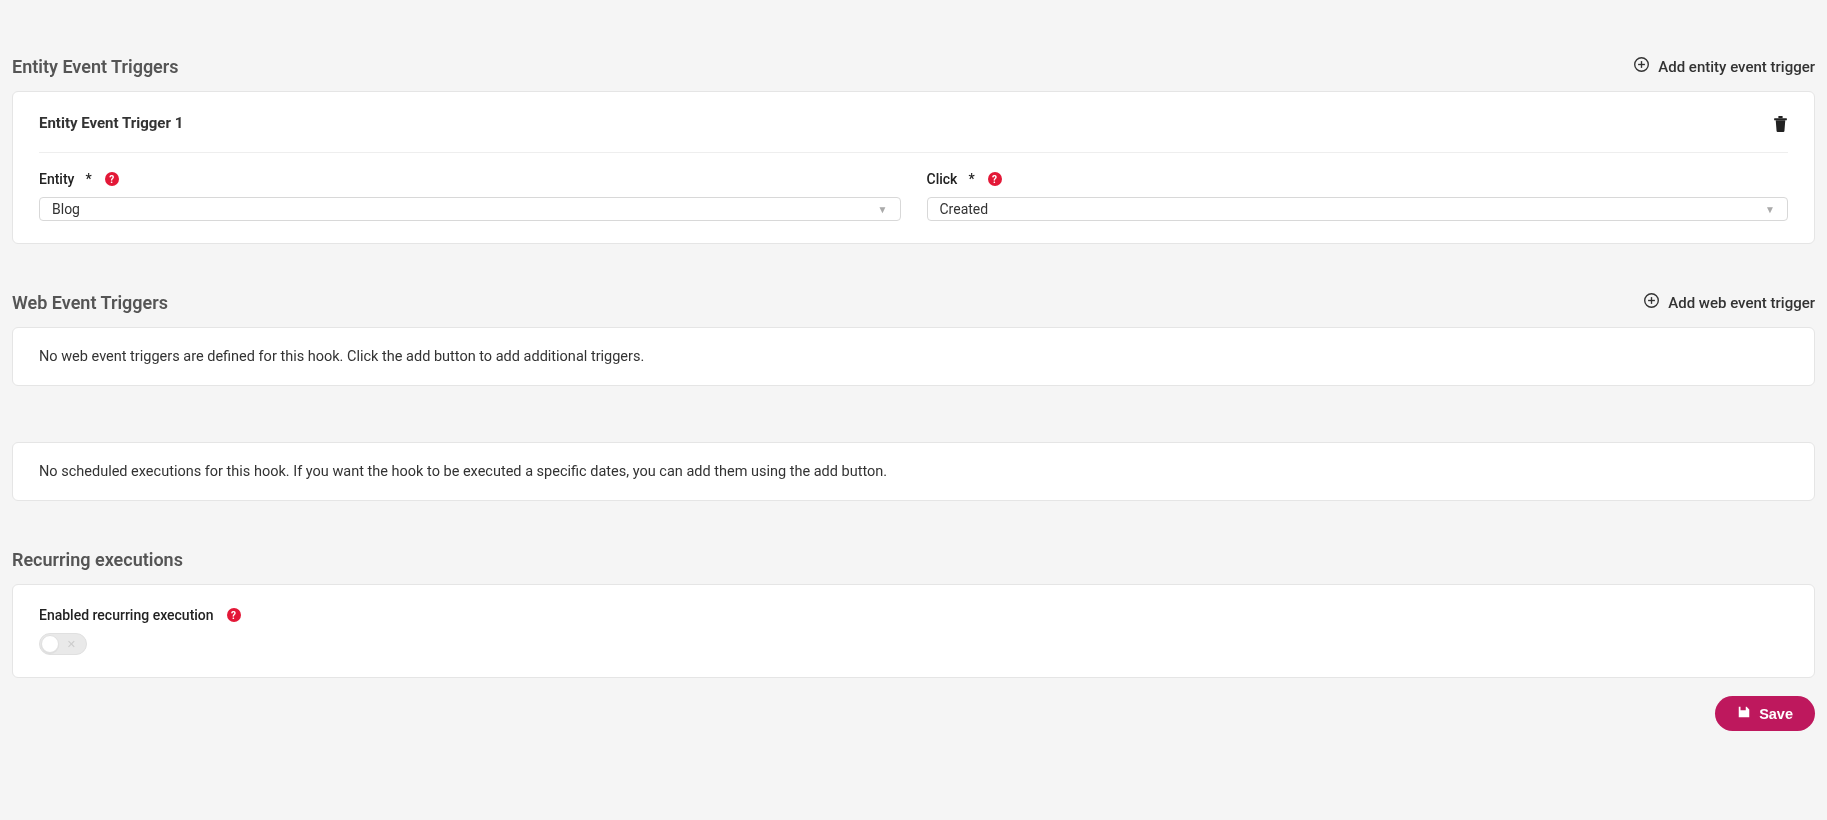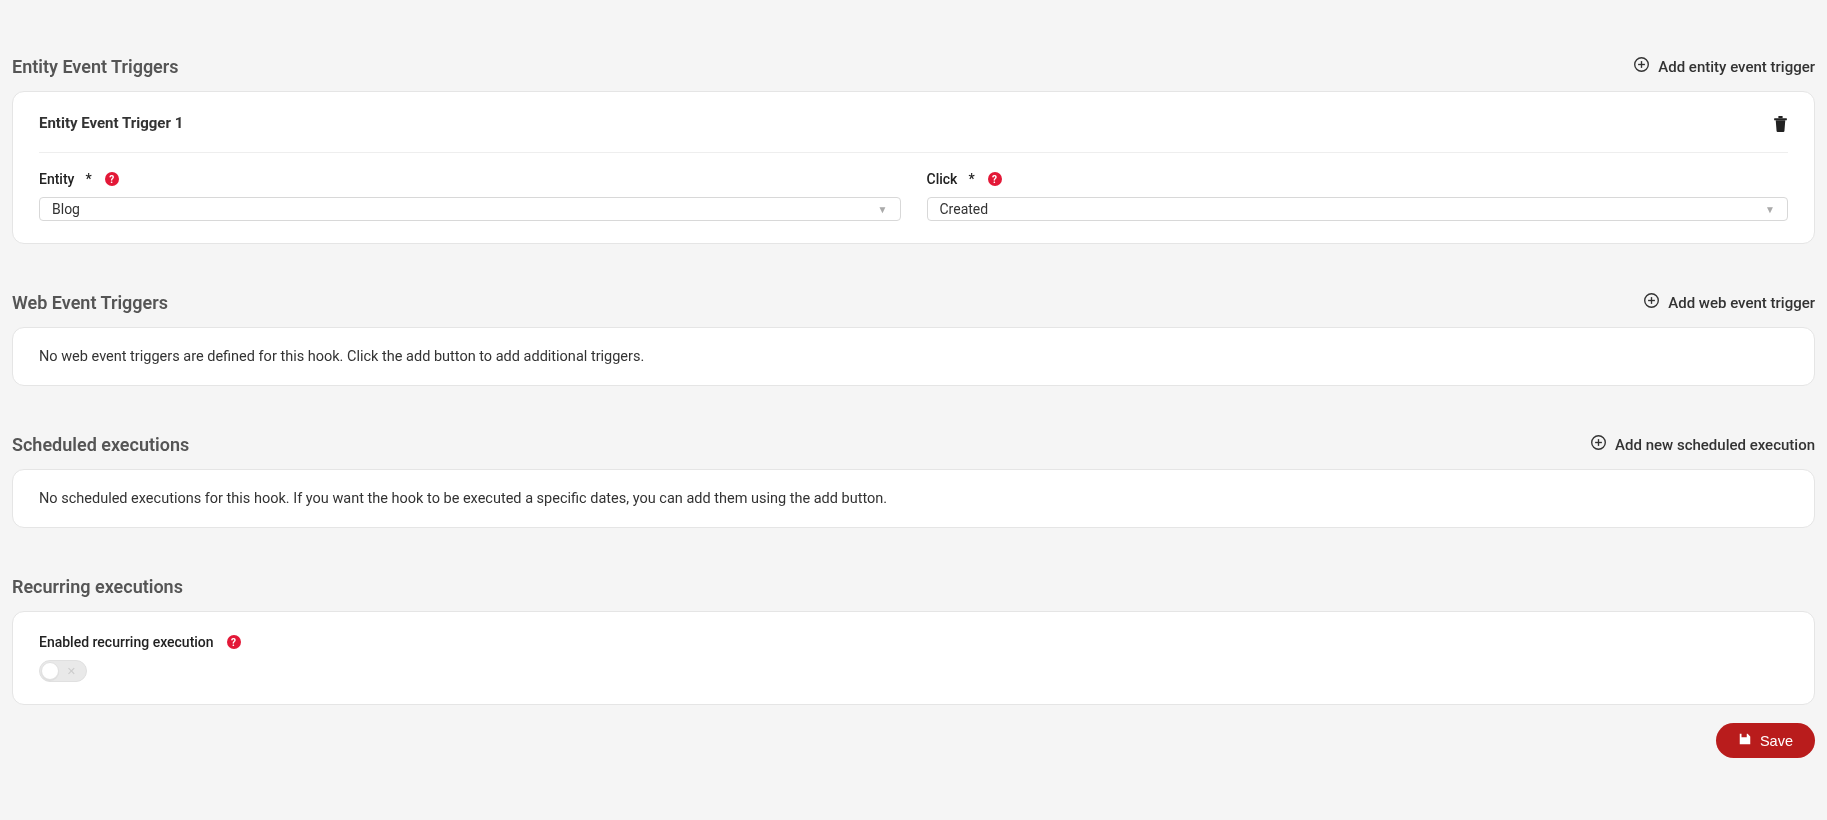--- a/index.html
+++ b/index.html
@@ -36,21 +36,21 @@
     cursor: pointer;
     user-select: none;
   }
   .add-button svg {
     width: 17px;
     height: 17px;
   }
   .card {
     background: #fff;
     border: 1px solid #e5e5e5;
-    border-radius: 12px;
+    border-radius: 6px;
     padding: 22px 26px;
     margin-top: 14px;
   }
   .card.tight { padding: 20px 26px; }
   .card-heading-row {
     display: flex;
     align-items: center;
     justify-content: space-between;
   }
   .card-heading {
@@ -152,24 +152,24 @@
   }
   .footer {
     display: flex;
     justify-content: flex-end;
     padding: 18px 0 10px 0;
   }
   .save-button {
     display: inline-flex;
     align-items: center;
     gap: 8px;
-    background: #b91c1c;
+    background: #be185d;
     color: #fff;
     font-size: 14.5px;
-    font-weight: 400;
+    font-weight: 700;
     border: none;
     border-radius: 20px;
     padding: 9px 22px;
     cursor: pointer;
   }
   .save-button svg { width: 14px; height: 14px; }
 </style>
 </head>
 <body>
 
@@ -243,33 +243,20 @@
       </span>
       <span>Add web event trigger</span>
     </div>
   </div>
   <div class="card tight">
     <div class="empty-text">No web event triggers are defined for this hook. Click the add button to add additional triggers.</div>
   </div>
 
   <div class="section-gap"></div>
 
-  <div class="section-header">
-    <div class="section-title">Scheduled executions</div>
-    <div class="add-button">
-      <span>
-        <svg viewBox="0 0 20 20" fill="none" stroke="currentColor" stroke-width="1.6">
-          <circle cx="10" cy="10" r="8"></circle>
-          <line x1="10" y1="6" x2="10" y2="14"></line>
-          <line x1="6" y1="10" x2="14" y2="10"></line>
-        </svg>
-      </span>
-      <span>Add new scheduled execution</span>
-    </div>
-  </div>
   <div class="card tight">
     <div class="empty-text">No scheduled executions for this hook. If you want the hook to be executed a specific dates, you can add them using the add button.</div>
   </div>
 
   <div class="section-gap"></div>
 
   <div class="section-header">
     <div class="section-title">Recurring executions</div>
   </div>
   <div class="card">

